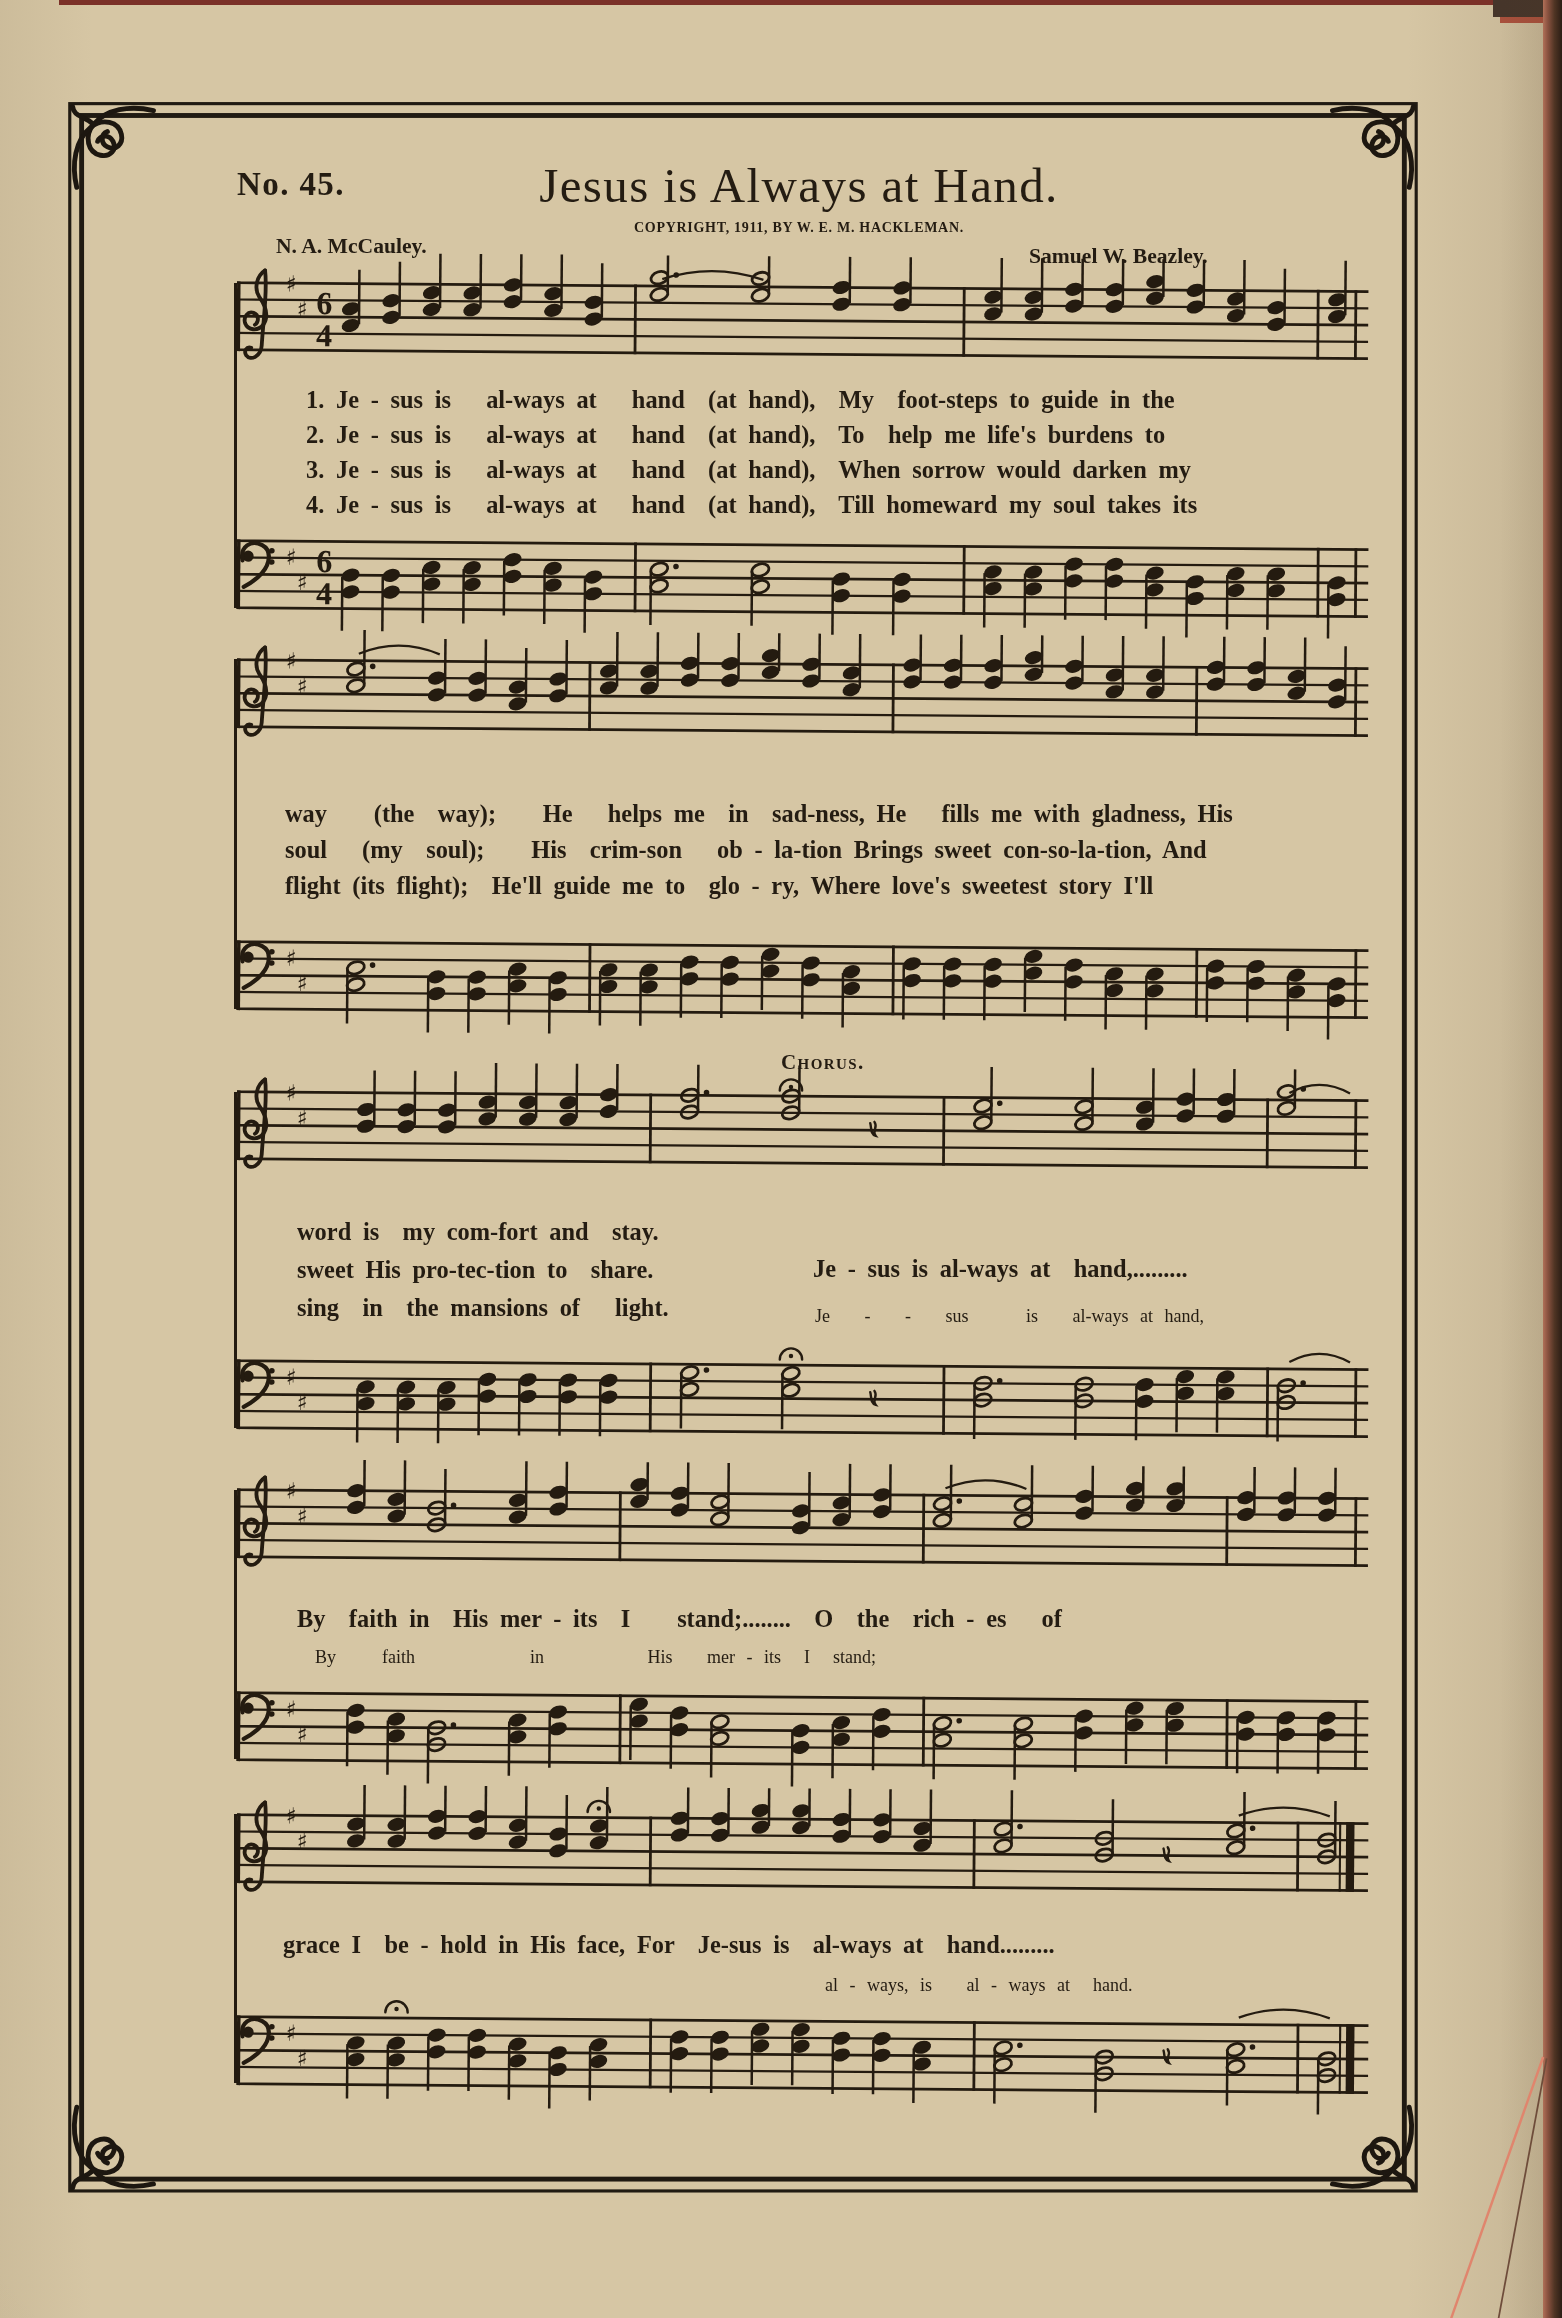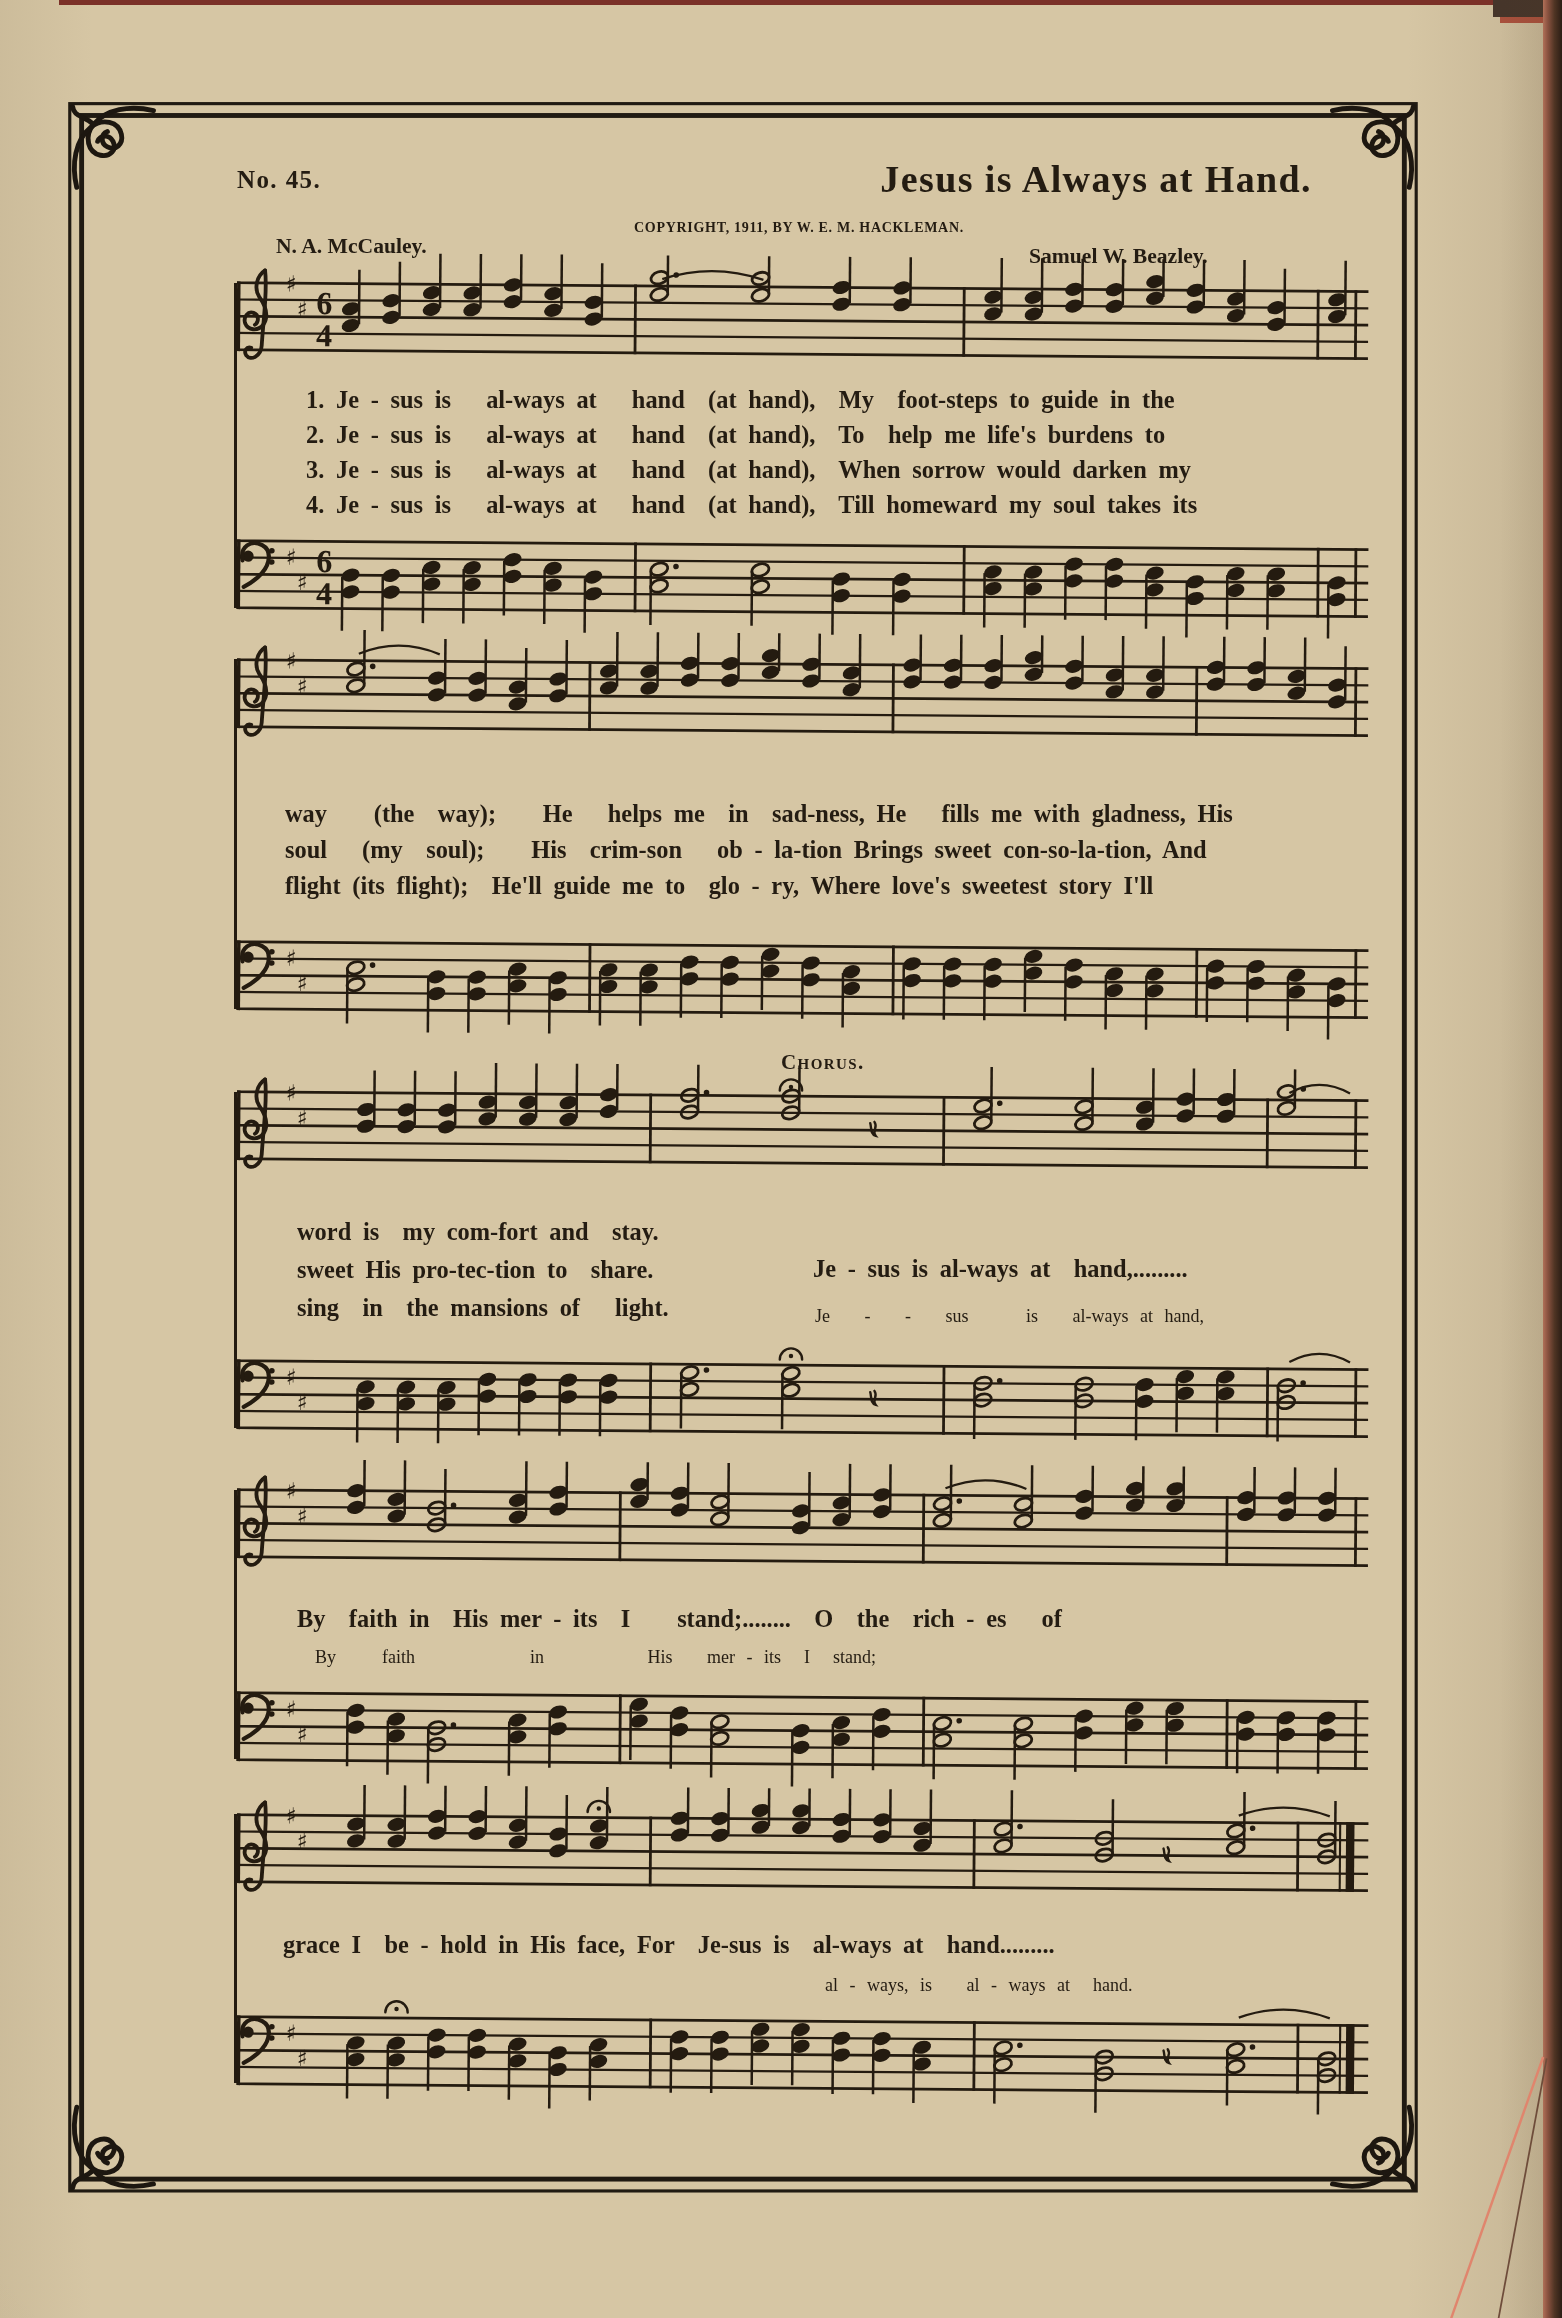--- a/index.html
+++ b/index.html
@@ -8,22 +8,22 @@
     background:#d6c6a4;
     font-family:"Liberation Serif","DejaVu Serif",serif;
   }
   .vignette{position:absolute;inset:0;pointer-events:none;
     background:
       radial-gradient(130% 120% at 50% 45%, rgba(0,0,0,0) 58%, rgba(92,72,40,.16) 100%),
       linear-gradient(90deg, rgba(70,55,30,.07), rgba(0,0,0,0) 6%, rgba(0,0,0,0) 90%, rgba(70,50,30,.12) 100%);
   }
   .abs{position:absolute}
   .ink{color:#241c12}
-  .num-label{font-size:25px;font-weight:bold;letter-spacing:1.4px}
-  .song-title{font-size:38px;font-weight:bold;letter-spacing:1.4px;text-align:right}
+  .num-label{font-size:33px;font-weight:bold;letter-spacing:1.4px}
+  .song-title{font-size:49px;font-weight:normal;letter-spacing:1.4px;text-align:center}
   .copyright{font-size:14px;font-weight:bold;letter-spacing:0.7px;text-align:center}
   .credit{font-size:21.6px;font-weight:bold}
   .chorus-label{font-size:21px;font-weight:bold;font-variant:small-caps;letter-spacing:1.4px}
   .lyric{font-size:24.4px;font-weight:bold;white-space:pre;word-spacing:5.6px;color:#241c12;line-height:35px}
   .lyric-sm{font-size:18px;font-weight:normal;white-space:pre;word-spacing:7px;color:#241c12}
   .staff{position:absolute;width:1137px;height:140px;transform:rotate(0.45deg);transform-origin:left center}
   .sys-line{position:absolute;width:2.8px;background:#241b10}
   .top-strip1{left:59px;top:0;width:1503px;height:4.9px;background:#7b3128}
   .top-strip2{left:1493px;top:0;width:69px;height:16.7px;background:#46352a}
   .top-strip3{left:1500px;top:16.7px;width:62px;height:6.3px;background:#a8503c}

